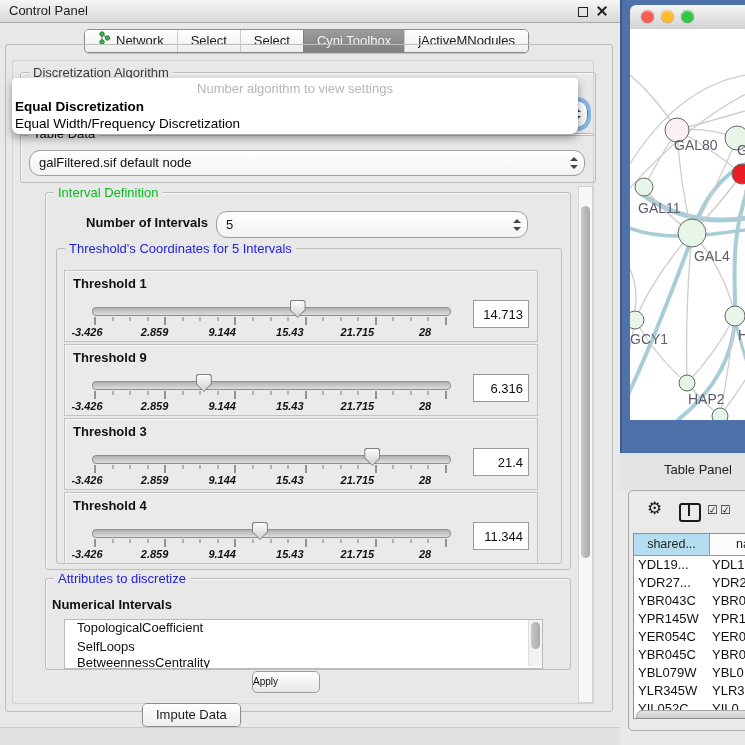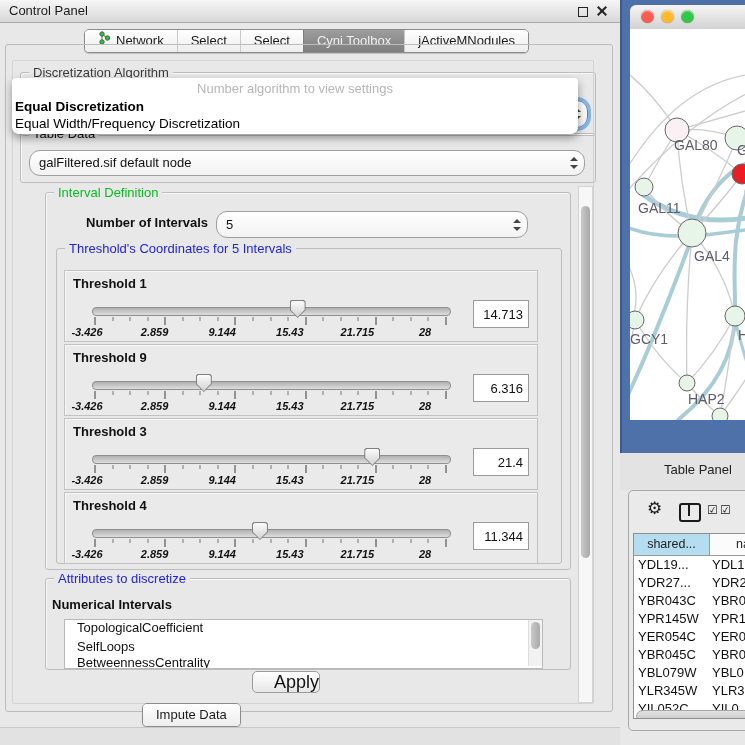--- a/index.html
+++ b/index.html
@@ -63,21 +63,21 @@
   .vbox{position:absolute;left:408px;top:29px;width:56px;height:28px;background:#fff;border:1px solid #9a9a9a;font-size:13px;color:#111;text-align:right;line-height:28px;padding-right:5px;box-sizing:border-box;}
   
   #attr-list{position:absolute;left:18px;top:40px;width:477px;height:48px;background:#fff;border:1px solid #b9b9b9;overflow:hidden;}
   .attr-item{font-size:13px;color:#111;line-height:16px;padding-left:12px;white-space:nowrap;}
   #attr-scroll{position:absolute;right:0;top:0;width:13px;height:46px;background:#f2f2f2;border-left:1px solid #ddd;}
   #attr-thumb{position:absolute;left:2px;top:2px;width:9px;height:27px;border-radius:5px;background:linear-gradient(90deg,#c9c9c9,#a9a9a9);}
   
   #main-vscroll{left:578px;top:186px;width:15px;height:517px;background:#f7f7f7;border:1px solid #d2d2d2;box-sizing:border-box;}
   #main-vthumb{position:absolute;left:2px;top:19px;width:9px;height:352px;border-radius:5px;background:linear-gradient(90deg,#c9c9c9,#a8a8a8);}
   
-  #apply-btn{left:252px;top:671px;width:66px;height:20px;background:linear-gradient(#ffffff,#e7e7e7);border:1px solid #9c9c9c;border-radius:5px;font-size:18px;color:#111;text-align:right;line-height:20px;}
+  #apply-btn{left:252px;top:671px;width:66px;height:20px;background:linear-gradient(#ffffff,#e7e7e7);border:1px solid #9c9c9c;border-radius:5px;font-size:10px;color:#111;text-align:left;line-height:20px;}
   #cp-footer{left:0;top:727px;width:620px;height:18px;background:#e2e2e2;border-top:1px solid #c9c9c9;}
   
   #net-frame{left:620px;top:0;width:125px;height:453px;background:#4d71a8;border-left:2px solid #3a5a92;box-sizing:border-box;}
   #net-window{left:628px;top:5px;width:117px;height:415px;}
   #net-titlebar{left:0;top:0;width:117px;height:24px;background:linear-gradient(#f6f6f6,#d2d2d2);border-radius:6px 0 0 0;border-bottom:1px solid #9f9f9f;}
   .tlight{position:absolute;top:5px;width:13px;height:13px;border-radius:50%;box-shadow:inset 0 1px 1px rgba(255,255,255,.7),0 0 1px rgba(0,0,0,.5);}
   #net-canvas{left:0;top:24px;width:117px;height:391px;background:#fff;overflow:hidden;}
   
   #tp-header{left:620px;top:453px;width:125px;height:37px;background:#e3e3e3;}
   #tp-title{left:18px;top:9px;font-size:13px;color:#222;margin-left:26px;}

